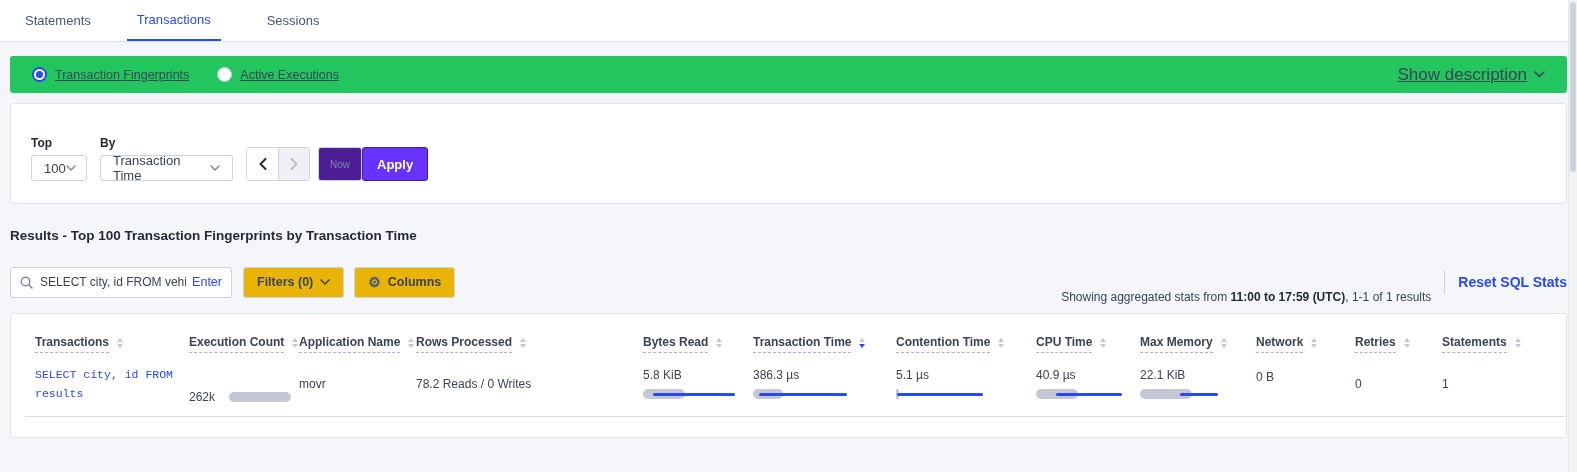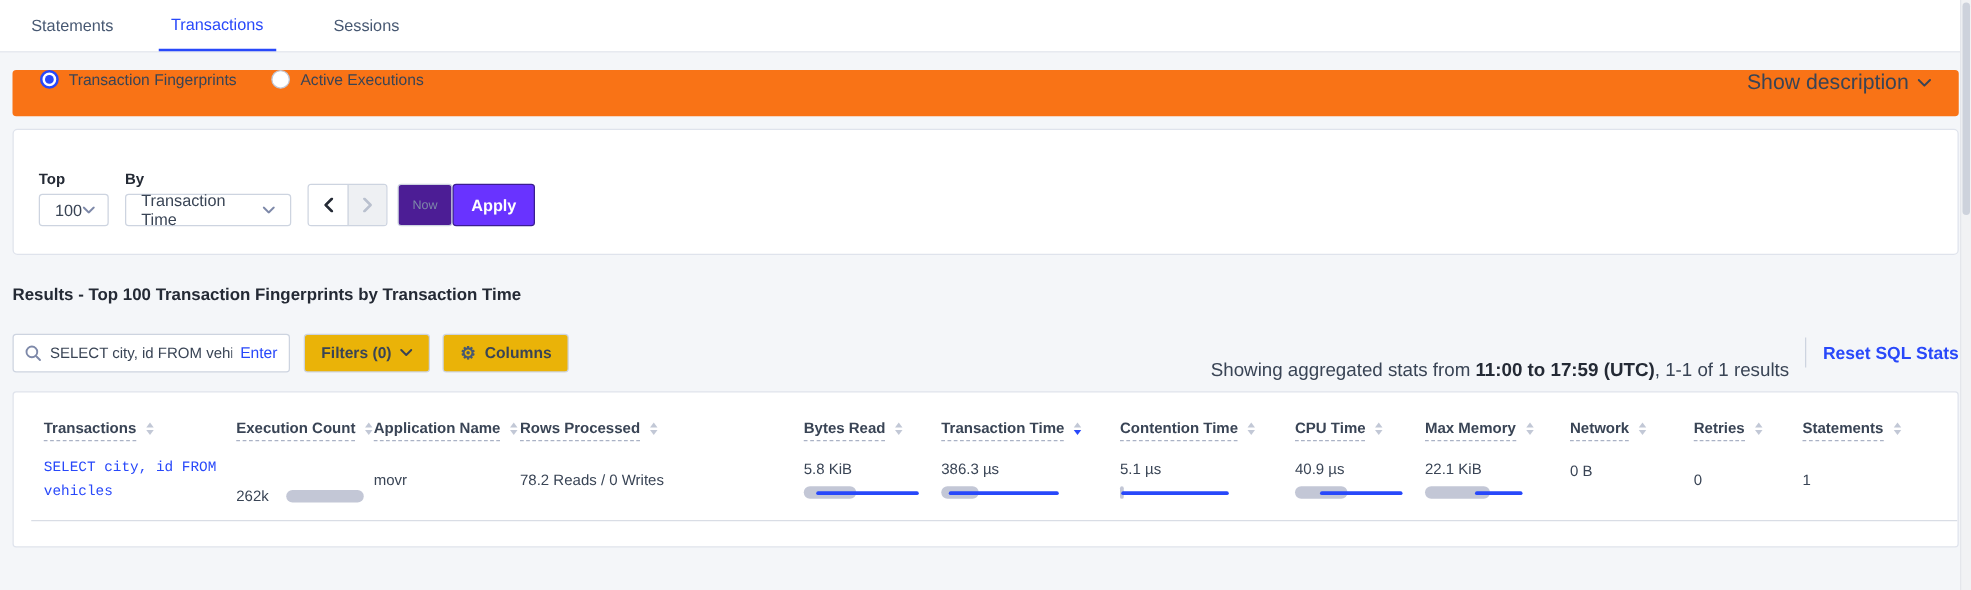--- a/index.html
+++ b/index.html
@@ -7,21 +7,21 @@
     --ink:#242a35; --body:#394455; --muted:#7e89a9;
     --border:#dfe3ec; --ctl-border:#cdd4e0; --bg:#f4f6f9;
   }
   *{box-sizing:border-box;margin:0;padding:0;font-family:"Liberation Sans",sans-serif;}
   html,body{width:1577px;height:472px;overflow:hidden;background:var(--bg);color:var(--body);}
   
   .tabbar{height:42px;background:#fff;border-bottom:1px solid var(--border);display:flex;align-items:stretch;padding-left:25px;position:relative;}
   .tab{display:flex;align-items:center;font-size:13px;color:#475872;margin-right:46px;cursor:pointer;}
   .tab.active{color:var(--accent);border-bottom:2.5px solid var(--accent);padding:0 10px;margin-left:-10px;}
   
-  .radio-bar{margin:14px 10px 0;background:#f97316;border-radius:3px;height:37px;display:flex;align-items:flex-start;padding:0 22px;}
+  .radio-bar{margin:14px 10px 0;background:#22c55e;border-radius:3px;height:37px;display:flex;align-items:center;padding:0 22px;text-decoration:underline;}
   .radio-opt{display:flex;align-items:center;margin-right:28px;font-size:12.5px;color:var(--body);cursor:pointer;}
   .radio{width:15px;height:15px;border-radius:50%;border:1.5px solid #c0c6d4;background:#fff;margin-right:8px;position:relative;flex:none;}
   .radio.selected{border-color:var(--accent);border-width:2px;}
   .radio.selected::after{content:"";position:absolute;left:50%;top:50%;width:7px;height:7px;margin:-3.5px 0 0 -3.5px;border-radius:50%;background:var(--accent);}
   .show-desc{margin-left:auto;display:flex;align-items:center;font-size:17px;color:var(--body);cursor:pointer;gap:7px;}
   
   .criteria-card{margin:10px 10px 0;background:#fff;border:1px solid var(--border);border-radius:4px;padding:17px 20px 22px;}
   .criteria-title{font-size:14px;font-weight:bold;color:var(--ink);}
   .fields{display:flex;align-items:flex-end;margin-top:15px;}
   .fgroup{margin-right:13px;}
@@ -42,21 +42,21 @@
   .toolbar{margin:23px 10px 0;display:flex;align-items:center;height:32px;}
   .search-box{width:222px;height:31px;border:1px solid var(--ctl-border);border-radius:3px;background:#fff;display:flex;align-items:center;padding:0 9px;}
   .search-box input{border:0;outline:0;flex:1;min-width:0;font-size:12px;color:var(--body);background:transparent;}
   .enter-label{color:var(--accent);font-size:12.5px;margin-left:6px;cursor:pointer;}
   .tb-btn{height:31px;border:1px solid var(--ctl-border);border-radius:3px;background:#eab308;display:flex;align-items:center;padding:0 13px;font-size:12.5px;font-weight:bold;color:var(--body);cursor:pointer;gap:7px;}
   .tb-btn .chev{color:var(--body);}
   .gear{font-size:14px;color:#475872;line-height:1;}
   .filters-btn{margin-left:11px;}
   .columns-btn{margin-left:10px;}
   .tb-right{margin-left:auto;display:flex;align-items:center;}
-  .stats-text{font-size:15px;color:var(--body);white-space:nowrap;margin-top:29px;}
+  .stats-text{font-size:12px;color:var(--body);white-space:nowrap;margin-top:29px;}
   .stats-text b{color:var(--ink);}
   .vdiv{width:1px;height:24px;background:var(--ctl-border);margin:0 13px;}
   .reset-link{font-size:14px;font-weight:bold;color:var(--accent);cursor:pointer;white-space:nowrap;}
   
   .table-card{margin:15px 10px 0;background:#fff;border:1px solid var(--border);border-radius:3px;height:125px;overflow:hidden;}
   .tgrid{display:grid;grid-template-columns:154px 110px 117px 227px 110px 143px 140px 104px 116px 99px 87px minmax(60px,1fr);padding-left:24px;}
   .thead{padding-top:21px;padding-bottom:11px;}
   .th{display:flex;align-items:flex-start;font-size:12px;font-weight:bold;color:var(--body);cursor:pointer;padding-right:8px;}
   .th-label{border-bottom:1px dashed #aab2c5;padding-bottom:3px;white-space:nowrap;}
   .sort{display:inline-flex;flex-direction:column;margin-left:8px;margin-top:3px;gap:2px;}
@@ -252,21 +252,21 @@
     <div class="th">
         <span class="th-label">Statements</span>
         <span class="sort">
           <i class="tri up"></i>
           <i class="tri down"></i>
         </span>
       </div>
   </div>
   <div class="tgrid trow">
     <div class="td">
-        <div class="sql-link">SELECT city, id FROM vehicles</div>
+        <div class="sql-link">SELECT city, id FROM results</div>
       </div>
     <div class="td exec-cell">
       <span>262k</span>
       <span class="bar inline-bar">
           <span class="bar-block" style="width: 62px;"></span>
         </span>
     </div>
     <div class="td center-v">movr</div>
     <div class="td center-v">78.2 Reads / 0 Writes</div>
     <div class="td bar-cell">

